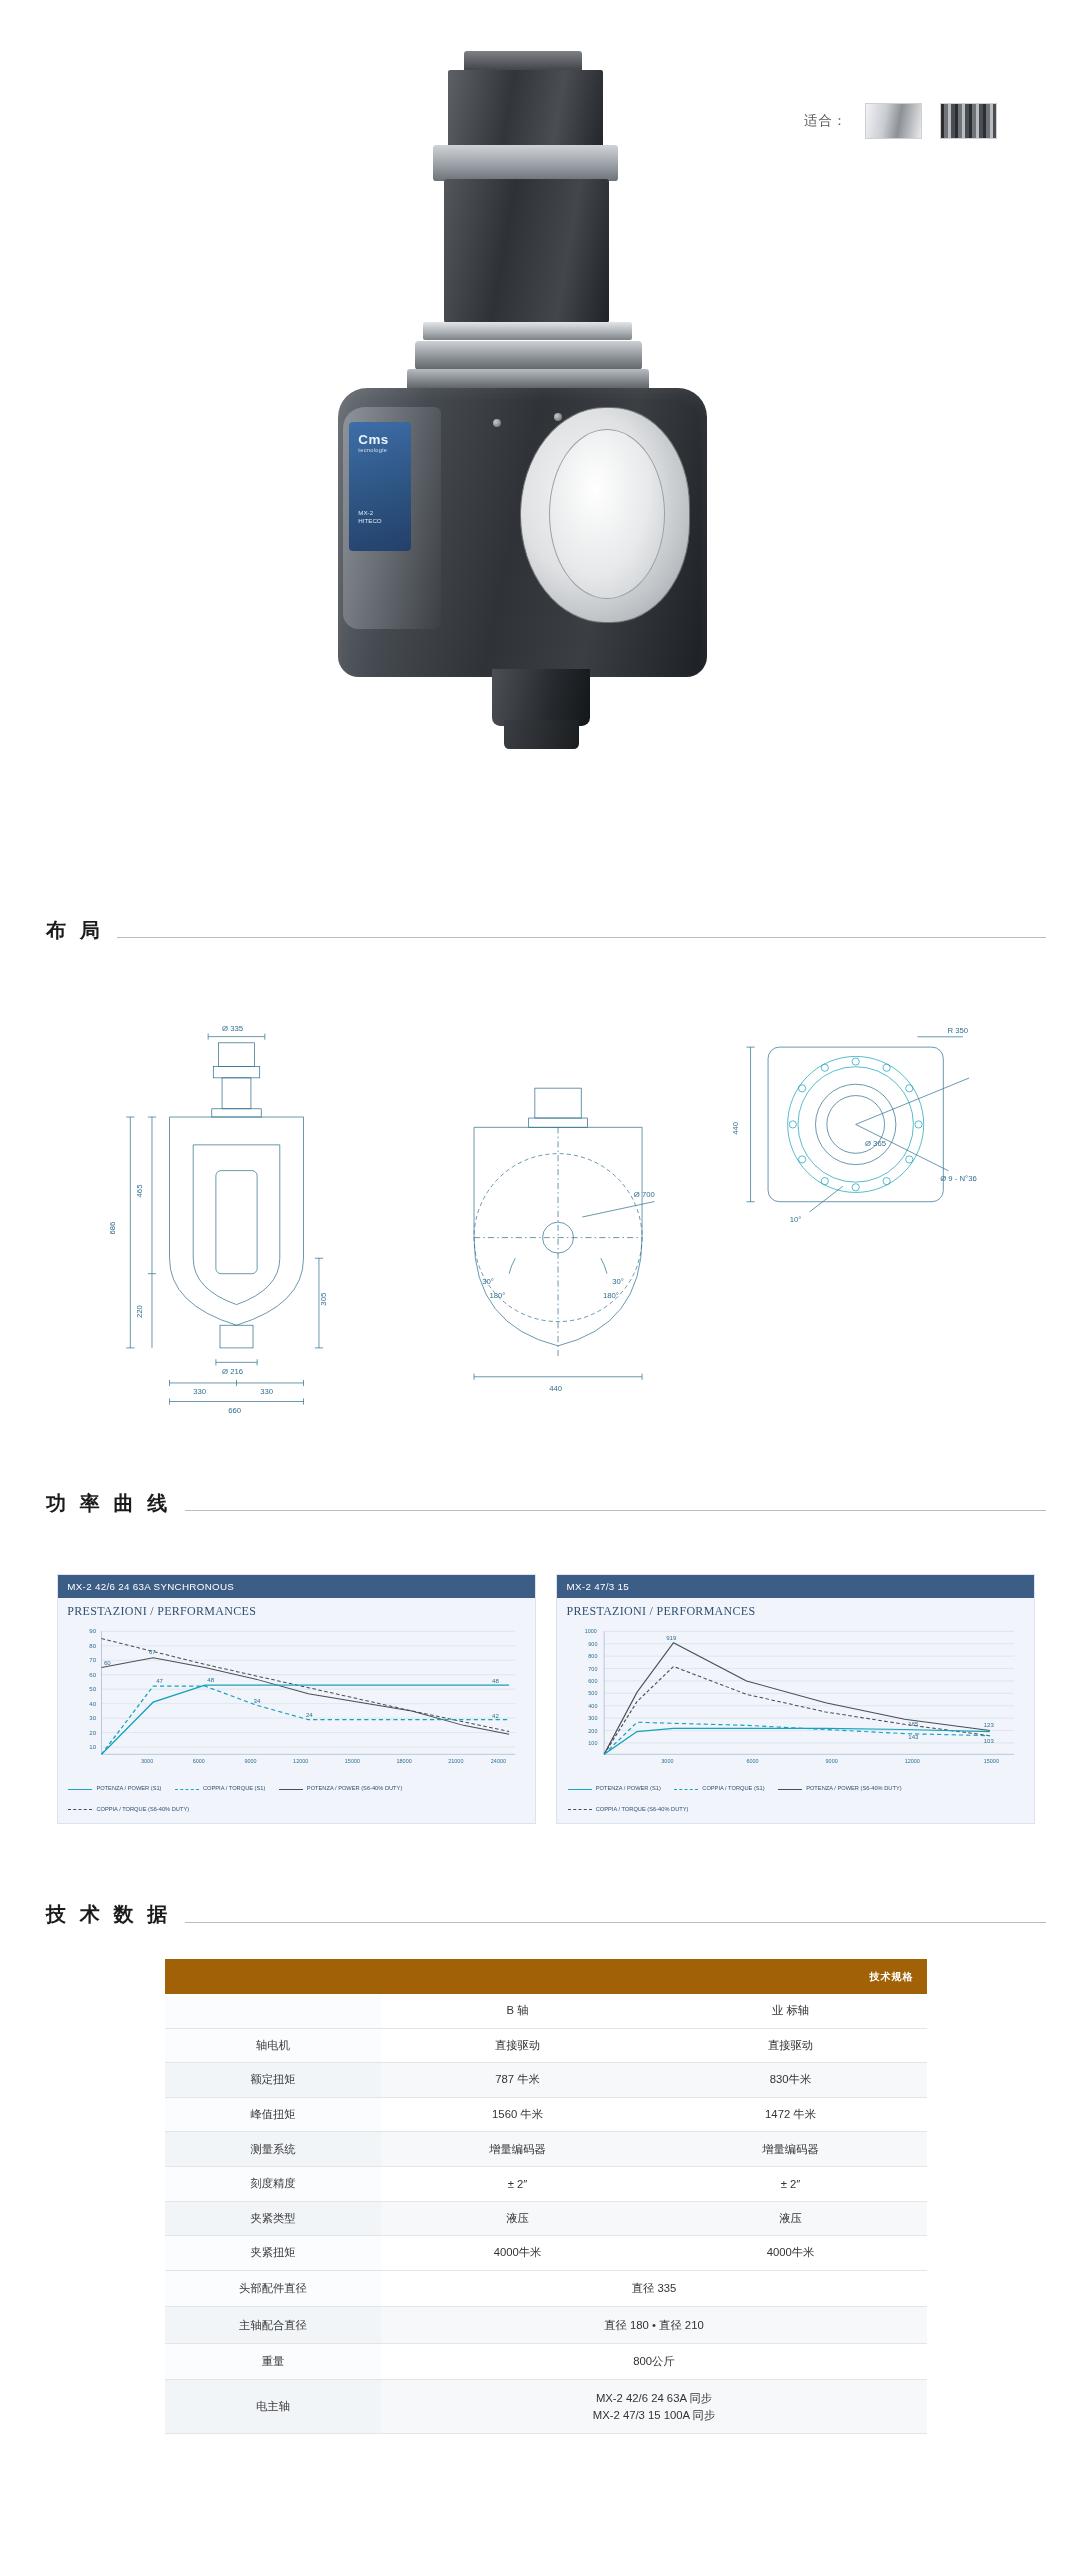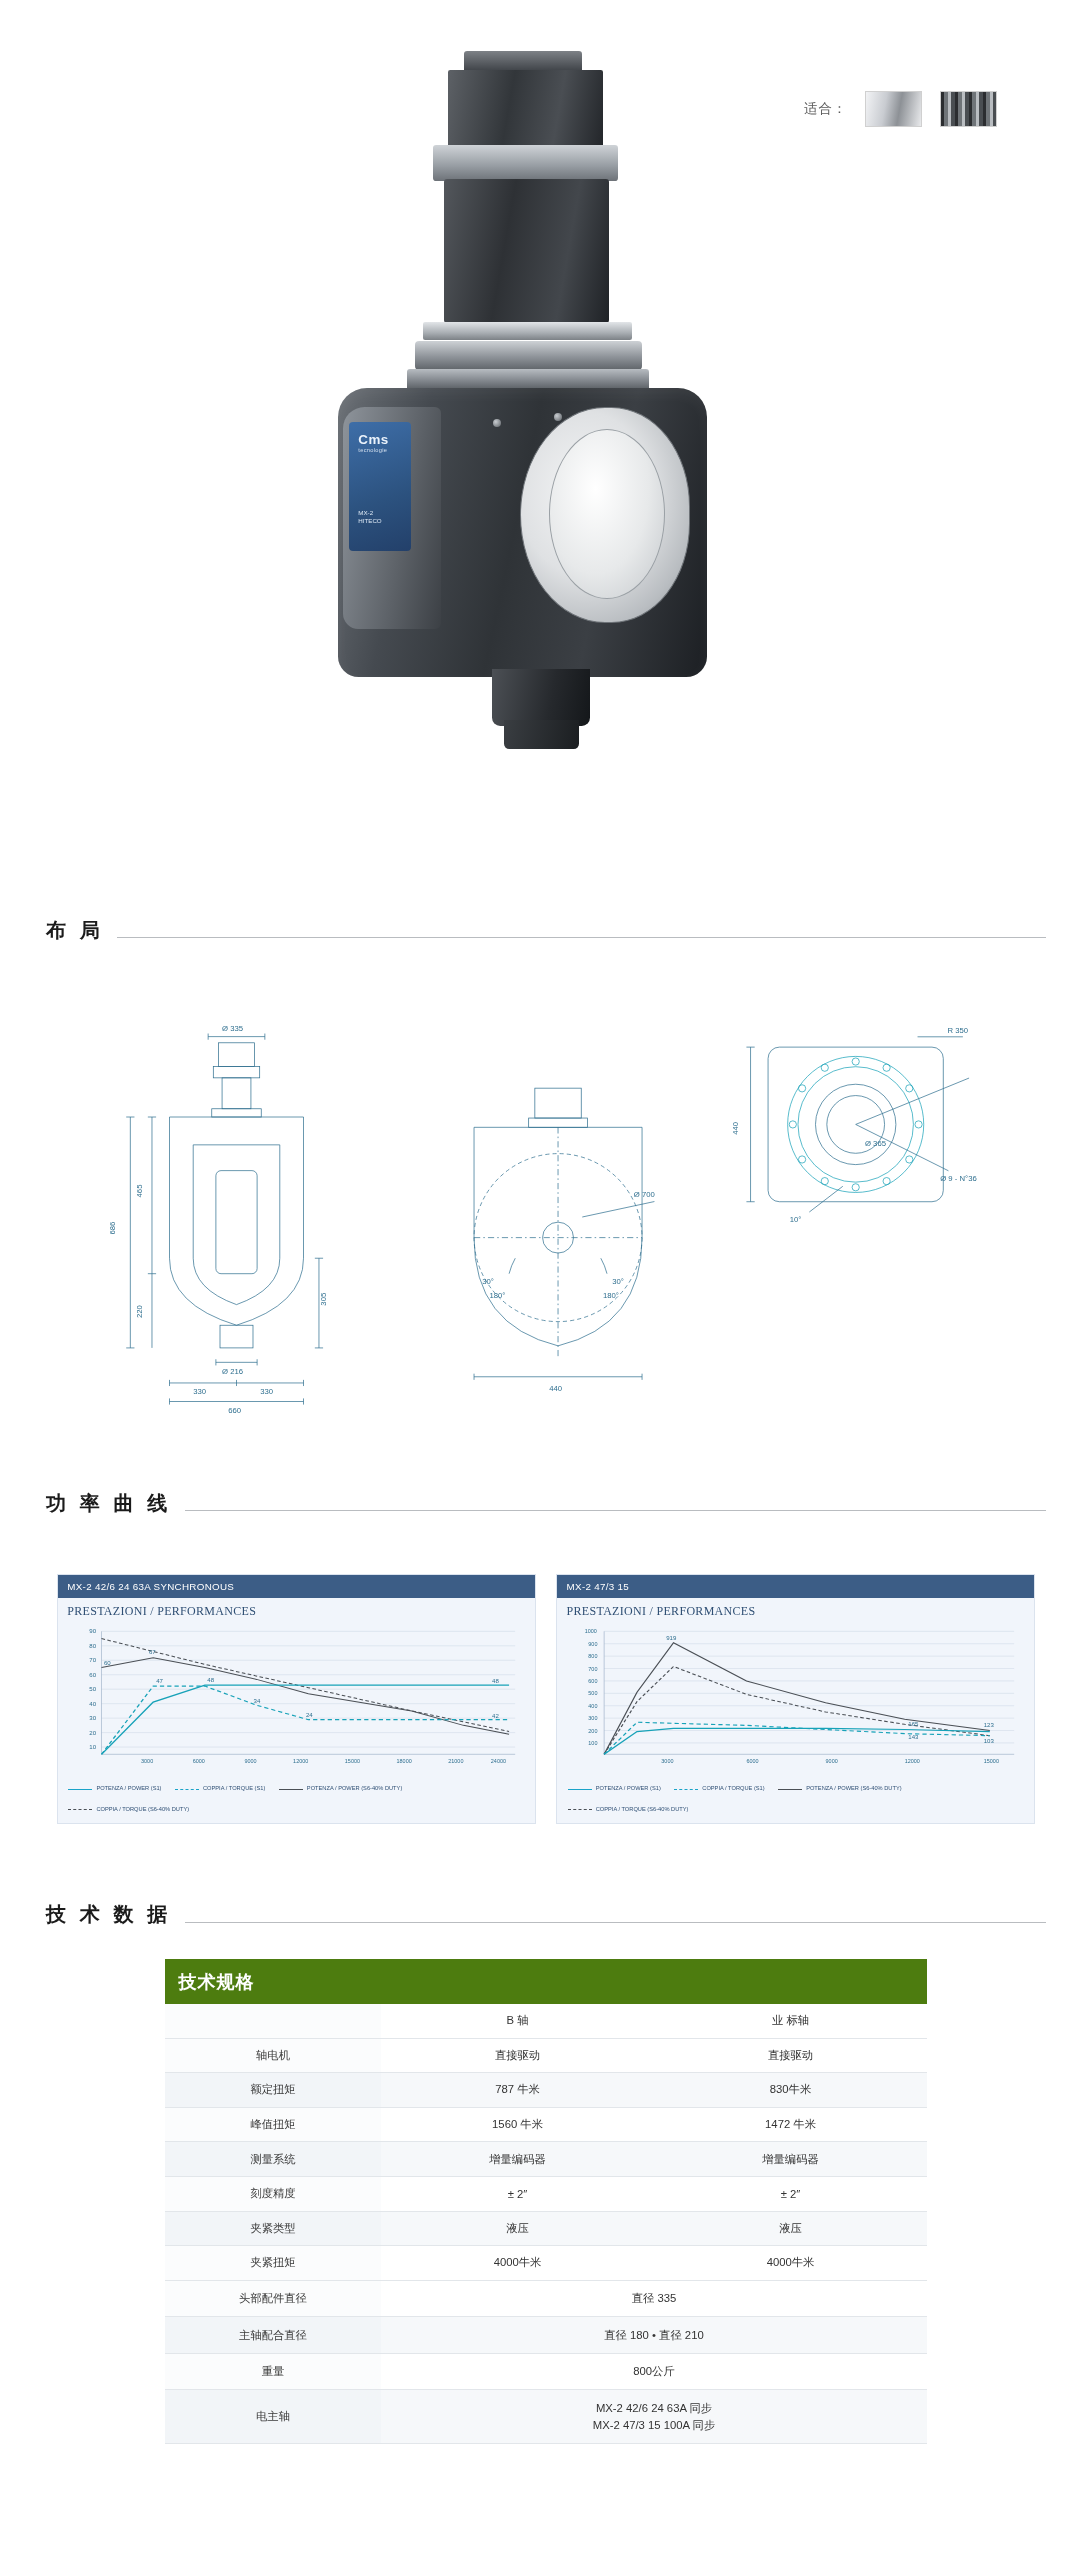--- a/index.html
+++ b/index.html
@@ -13,21 +13,21 @@
   }
   .page { position: relative; width: 1092px; min-height: 3067px; }
 
   
   .hero {
     position: relative;
     height: 917px;
   }
   .swatch-row {
     position: absolute;
-    top: 91px;
+    top: 103px;
     left: 804px;
     display: flex;
     align-items: center;
     gap: 18px;
   }
   .swatch-label {
     font-size: 13.4px;
     color: #5a5a5a;
     letter-spacing: 1px;
   }
@@ -194,22 +194,22 @@
   .legend .lb { line-height: 1.25; }
 
   
   .techwrap { padding: 31px 0 72px 0; display: flex; justify-content: center; }
   table.tech {
     width: 762px;
     border-collapse: collapse;
     font-size: 11.3px;
   }
   table.tech th.hdr {
-    background: #4d7c0f; color: #ffffff; text-align: left;
-    font-size: 18px; font-weight: bold; padding: 10.3px 13.4px; letter-spacing: 1px;
+    background: #a16207; color: #ffffff; text-align: right;
+    font-size: 10px; font-weight: bold; padding: 10.3px 13.4px; letter-spacing: 1px;
   }
   table.tech td {
     border-bottom: 0.5px solid #e2e6ea;
     padding: 9.3px 5.2px;
     text-align: center;
     color: #333;
   }
   table.tech td.lbl {
     width: 216px; text-align: center; color: #3a3a3a; background: #fbfcfd;
   }

